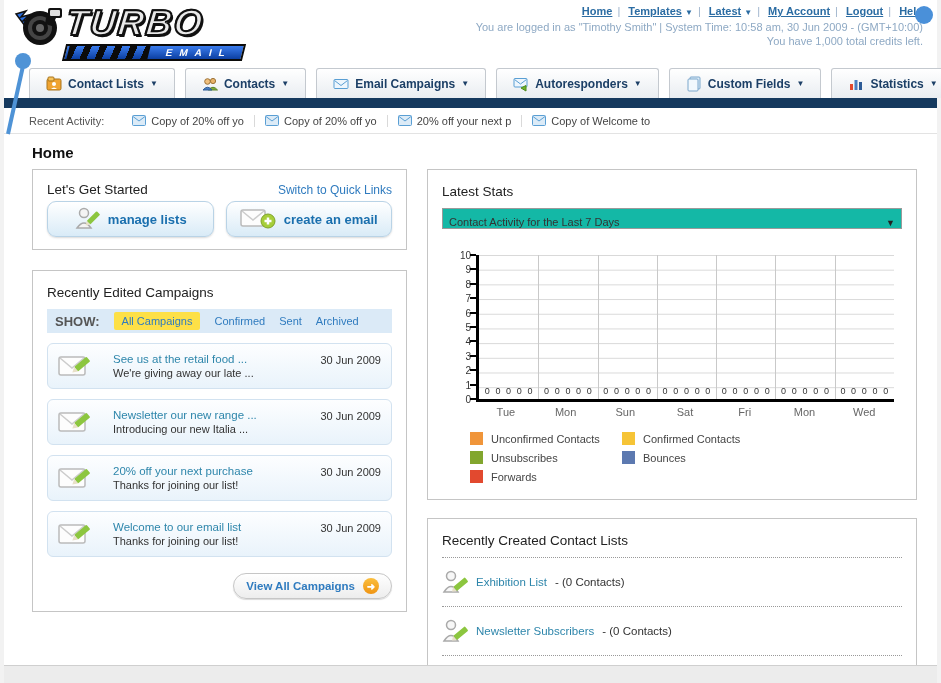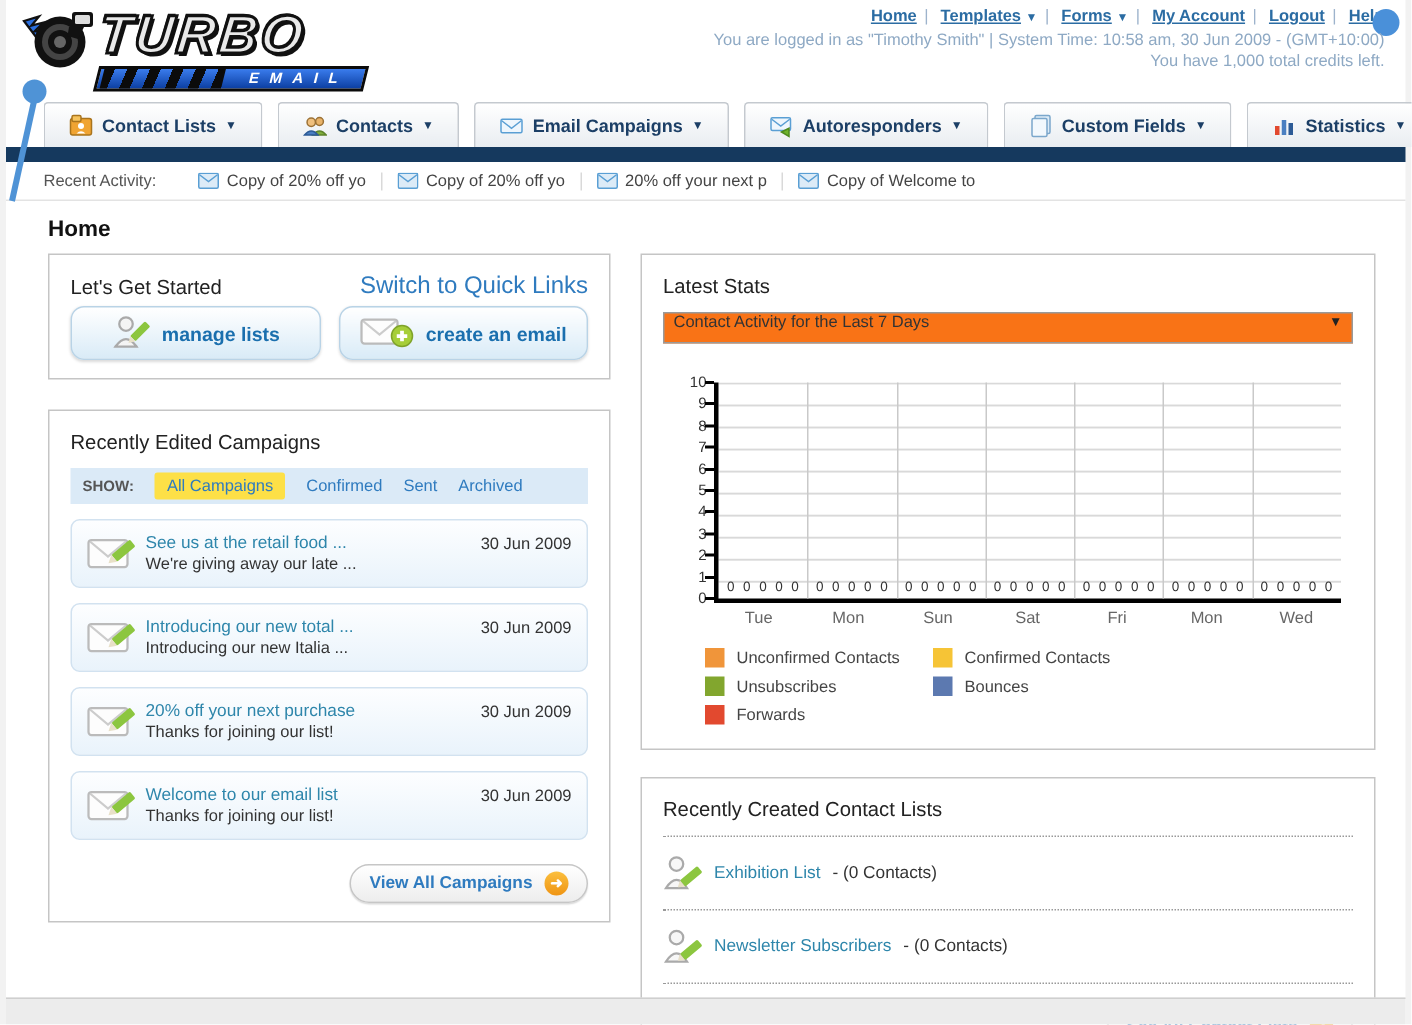--- a/index.html
+++ b/index.html
@@ -49,48 +49,48 @@
 
   
   .main { display:flex; gap:20px; padding-left:28px; align-items:flex-start; }
   .col-left { width:375px; display:flex; flex-direction:column; gap:20px; }
   .col-right { width:490px; display:flex; flex-direction:column; gap:18px; }
   .box { border:1px solid #c5c5c5; background:#fff; padding:12px 14px; }
   .box-title { font-size:13.5px; color:#222; }
 
   
   .gs-head { display:flex; justify-content:space-between; align-items:center; }
-  .link-blue { color:#2f7bbf; font-size:16px; cursor:pointer; }
+  .link-blue { color:#2f7bbf; font-size:12px; cursor:pointer; }
   .gs-buttons { display:flex; gap:12px; margin-top:4px; }
   .gs-btn { flex:1; display:flex; align-items:center; justify-content:center; gap:8px; height:36px;
     background:linear-gradient(#ffffff,#d9ebf7); border:1px solid #b9d3e6; border-radius:9px;
     box-shadow:0 1px 2px rgba(0,0,0,.15); font-size:13px; font-weight:bold; color:#1a6fae; cursor:pointer; }
 
   
   .show-bar { display:flex; align-items:center; gap:14px; background:#dbeaf7; height:24px;
     margin-top:8px; padding:0 8px; font-size:11px; }
-  .show-label { font-size:10px; font-weight:bold; color:#555; }
+  .show-label { font-size:13px; font-weight:bold; color:#555; }
   .filter { color:#2f7bbf; cursor:pointer; }
   .filter.selected { background:#fde047; padding:3px 8px; border-radius:2px; }
   .camp-row { display:flex; align-items:center; margin-top:10px; padding:6px 10px; height:46px;
     border:1px solid #d2e2f0; border-radius:6px; background:linear-gradient(#fdfeff,#e9f3fb); cursor:pointer; }
-  .camp-text { flex:1; margin-left:5px; min-width:0; }
+  .camp-text { flex:1; margin-left:21px; min-width:0; }
   .camp-title { font-size:11.5px; color:#2e86ab; cursor:pointer; display:block; }
   .camp-sub { font-size:11px; color:#333; display:block; margin-top:2px; }
   .camp-date { font-size:11px; color:#333; white-space:nowrap; align-self:flex-start; margin-top:4px; }
   .btn-row { display:flex; justify-content:flex-end; margin-top:16px; }
   .pill-btn { display:inline-flex; align-items:center; gap:8px; height:26px; padding:0 12px;
     background:linear-gradient(#ffffff,#ededed); border:1px solid #c6c6c6; border-radius:13px;
     box-shadow:0 1px 1px rgba(0,0,0,.15); font-size:11.5px; font-weight:bold; color:#2f7bbf; cursor:pointer; }
   .arrow-circle { width:16px; height:16px; border-radius:50%; background:linear-gradient(#fbbf3e,#ef9413);
     color:#fff; font-size:10px; font-weight:bold; display:flex; align-items:center; justify-content:center; }
 
   
-  .stats-select { margin-top:8px; height:21px; border:1px solid #9a9a9a; background:#f97316;
-    display:flex; align-items:flex-start; justify-content:space-between; padding:0 6px;
+  .stats-select { margin-top:8px; height:21px; border:1px solid #9a9a9a; background:#14b8a6;
+    display:flex; align-items:flex-end; justify-content:space-between; padding:0 6px;
     font-size:11px; color:#333; cursor:pointer; }
   .stats-select .dd { font-size:9px; color:#222; }
   .chart-wrap { margin:26px 8px 0 34px; position:relative; }
   .plot { position:relative; height:147px; border-left:3px solid #000; border-bottom:3px solid #000;
     background:linear-gradient(to bottom, #d9d9d9 1px, transparent 1px);
     background-size:100% 14.7px; }
   .ytick-label { position:absolute; width:22px; text-align:right; font-size:10px; color:#333; left:-30px; }
   .ytick-dash { position:absolute; left:-9px; width:6px; height:2px; background:#000; }
   .vgrid { position:absolute; top:0; bottom:0; width:1px; background:#c9c9c9; }
   .day-values { position:absolute; bottom:3px; display:flex; justify-content:space-evenly;
@@ -135,21 +135,21 @@
       </div>
       <div class="email-banner">
         <span class="email-stripes"></span>
         <span class="email-word">EMAIL</span>
       </div>
     </div>
 
     <div class="toplinks">
       <a>Home</a><span class="sep">|</span>
       <a>Templates</a> <span class="dd">▼</span><span class="sep">|</span>
-      <a>Forms</a> <span class="dd">▼</span><span class="sep">|</span>
+      <a>Latest</a> <span class="dd">▼</span><span class="sep">|</span>
       <a>My Account</a><span class="sep">|</span>
       <a>Logout</a><span class="sep">|</span>
       <a>Help</a>
       <span class="help-bubble"></span>
     </div>
     <div class="login-line">You are logged in as "Timothy Smith" | System Time: 10:58 am, 30 Jun 2009 - (GMT+10:00)</div>
     <div class="credits-line">You have 1,000 total credits left.</div>
 
     <div class="pin-decoration">
       <svg width="40" height="88" viewBox="0 0 40 88">
@@ -333,21 +333,21 @@
               <svg width="34" height="26" viewBox="0 0 34 26">
                 <rect x="1" y="4" width="26" height="18" rx="2" fill="#fdfdfd" stroke="#bbb" stroke-width="1.5"></rect>
                 <path d="M2 5 L14 15 L26 5" fill="none" stroke="#ccc" stroke-width="1.5"></path>
                 <g transform="rotate(-40 22 13)">
                   <rect x="17" y="10" width="16" height="6" rx="1" fill="#8cc63f"></rect>
                   <path d="M17 10 L12 13 L17 16 Z" fill="#e8e0c8"></path>
                 </g>
               </svg>
             </span>
           <span class="camp-text">
-            <span class="camp-title">Introducing our new total ...</span>
+            <span class="camp-title">Newsletter our new range ...</span>
             <span class="camp-sub">Introducing our new Italia ...</span>
           </span>
           <span class="camp-date">30 Jun 2009</span>
         </div>
 
         <div class="camp-row">
           <span>
               <svg width="34" height="26" viewBox="0 0 34 26">
                 <rect x="1" y="4" width="26" height="18" rx="2" fill="#fdfdfd" stroke="#bbb" stroke-width="1.5"></rect>
                 <path d="M2 5 L14 15 L26 5" fill="none" stroke="#ccc" stroke-width="1.5"></path>

